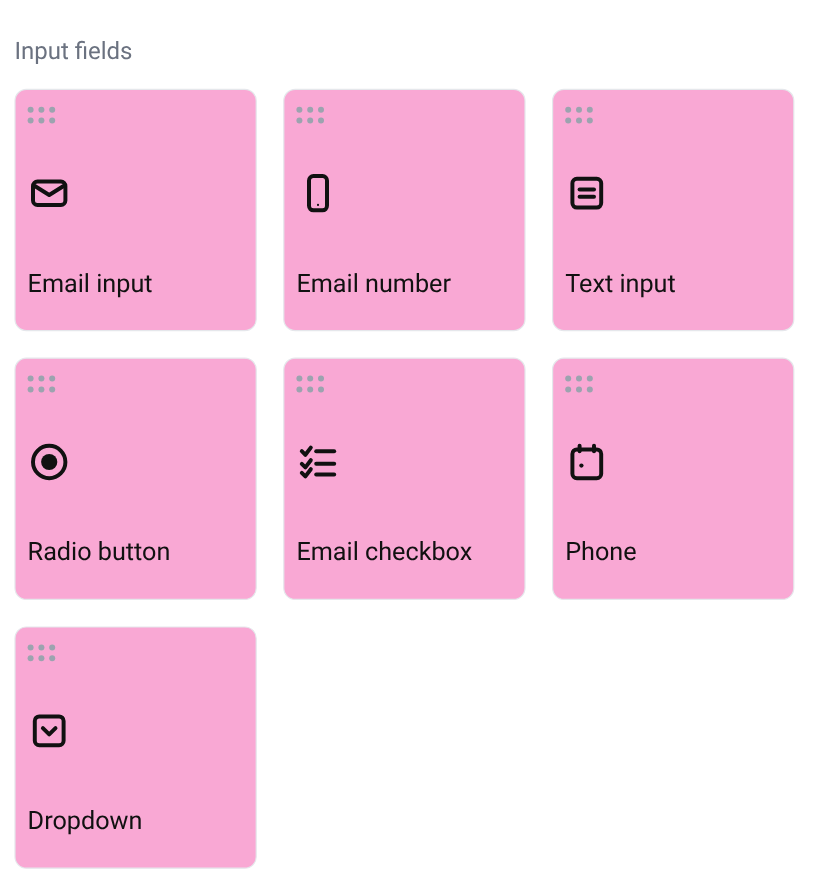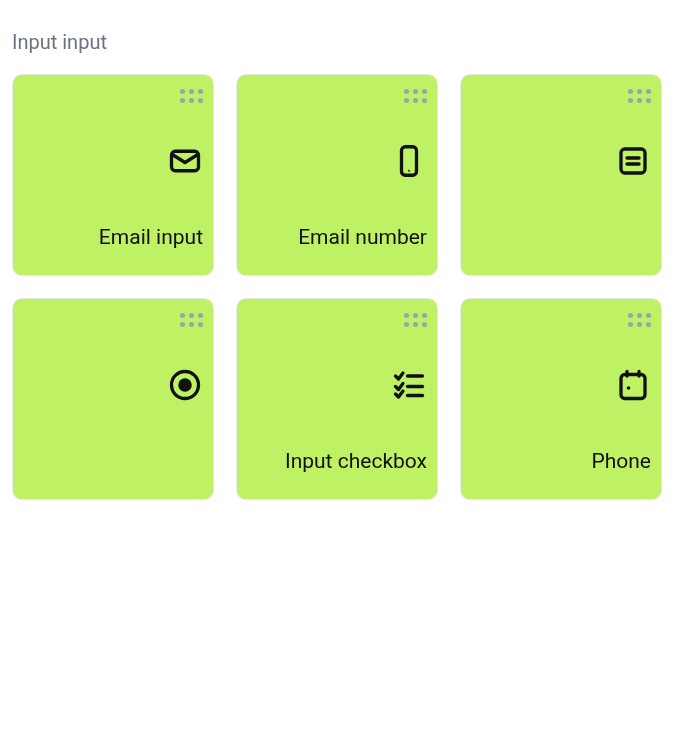--- a/index.html
+++ b/index.html
@@ -23,24 +23,24 @@
       display: grid;
       grid-template-columns: repeat(3, 202px);
       gap: 22px;
     }
     .card {
       border: 1px solid #e5e7eb;
       border-radius: 10px;
       height: 202px;
       display: flex;
       flex-direction: column;
-      align-items: flex-end;
+      align-items: flex-start;
       padding: 14px 10px 24px 10px;
       cursor: pointer;
-      background: #bef264;
+      background: #f9a8d4;
     }
     .drag-handle {
       color: #9ca3af;
       display: grid;
       grid-template-columns: repeat(3, 5px);
       grid-template-rows: repeat(2, 5px);
       gap: 4px;
       margin-bottom: 38px;
     }
     .drag-handle span {
@@ -69,21 +69,21 @@
     .card-label {
       font-size: 21px;
       color: #111111;
       font-weight: 400;
       text-align: center;
     }
   </style>
 </head>
 <body>
 
-<div class="section-title">Input input</div>
+<div class="section-title">Input fields</div>
 
 <div class="grid">
 
   <div class="card">
     <div class="drag-handle">
       <span></span>
         <span></span>
         <span></span>
         <span></span>
         <span></span>
@@ -125,37 +125,39 @@
         <span></span>
         <span></span>
     </div>
     <div class="icon-wrap">
       <svg viewBox="0 0 24 24">
         <rect x="4" y="4" width="16" height="16" rx="2.5"></rect>
         <line x1="8" y1="10" x2="16" y2="10"></line>
         <line x1="8" y1="14" x2="16" y2="14"></line>
       </svg>
     </div>
+    <div class="card-label">Text input</div>
   </div>
 
   <div class="card">
     <div class="drag-handle">
       <span></span>
         <span></span>
         <span></span>
         <span></span>
         <span></span>
         <span></span>
     </div>
     <div class="icon-wrap">
       <svg viewBox="0 0 24 24">
         <circle cx="12" cy="12" r="9"></circle>
         <circle cx="12" cy="12" r="4.5" fill="#111111" stroke="none"></circle>
       </svg>
     </div>
+    <div class="card-label">Radio button</div>
   </div>
 
   <div class="card">
     <div class="drag-handle">
       <span></span>
         <span></span>
         <span></span>
         <span></span>
         <span></span>
         <span></span>
@@ -163,21 +165,21 @@
     <div class="icon-wrap">
       <svg viewBox="0 0 24 24">
         <path d="M3 6l2 2 3-4"></path>
         <line x1="11" y1="6" x2="21" y2="6"></line>
         <path d="M3 13l2 2 3-4"></path>
         <line x1="11" y1="13" x2="21" y2="13"></line>
         <path d="M3 20l2 2 3-4" transform="translate(0,-2)"></path>
         <line x1="11" y1="20" x2="21" y2="20" transform="translate(0,-1)"></line>
       </svg>
     </div>
-    <div class="card-label">Input checkbox</div>
+    <div class="card-label">Email checkbox</div>
   </div>
 
   <div class="card">
     <div class="drag-handle">
       <span></span>
         <span></span>
         <span></span>
         <span></span>
         <span></span>
         <span></span>
@@ -186,14 +188,31 @@
       <svg viewBox="0 0 24 24">
         <rect x="4" y="5" width="16" height="16" rx="2.5"></rect>
         <line x1="8" y1="3" x2="8" y2="6"></line>
         <line x1="16" y1="3" x2="16" y2="6"></line>
         <circle cx="9" cy="14" r="1.2" fill="#111111" stroke="none"></circle>
       </svg>
     </div>
     <div class="card-label">Phone</div>
   </div>
 
+  <div class="card">
+    <div class="drag-handle">
+      <span></span>
+        <span></span>
+        <span></span>
+        <span></span>
+        <span></span>
+        <span></span>
+    </div>
+    <div class="icon-wrap">
+      <svg viewBox="0 0 24 24">
+        <rect x="4" y="4" width="16" height="16" rx="2.5"></rect>
+        <path d="M8.5 10.5L12 14l3.5-3.5"></path>
+      </svg>
+    </div>
+    <div class="card-label">Dropdown</div>
+  </div>
 
 </div>
 
 </body></html>

